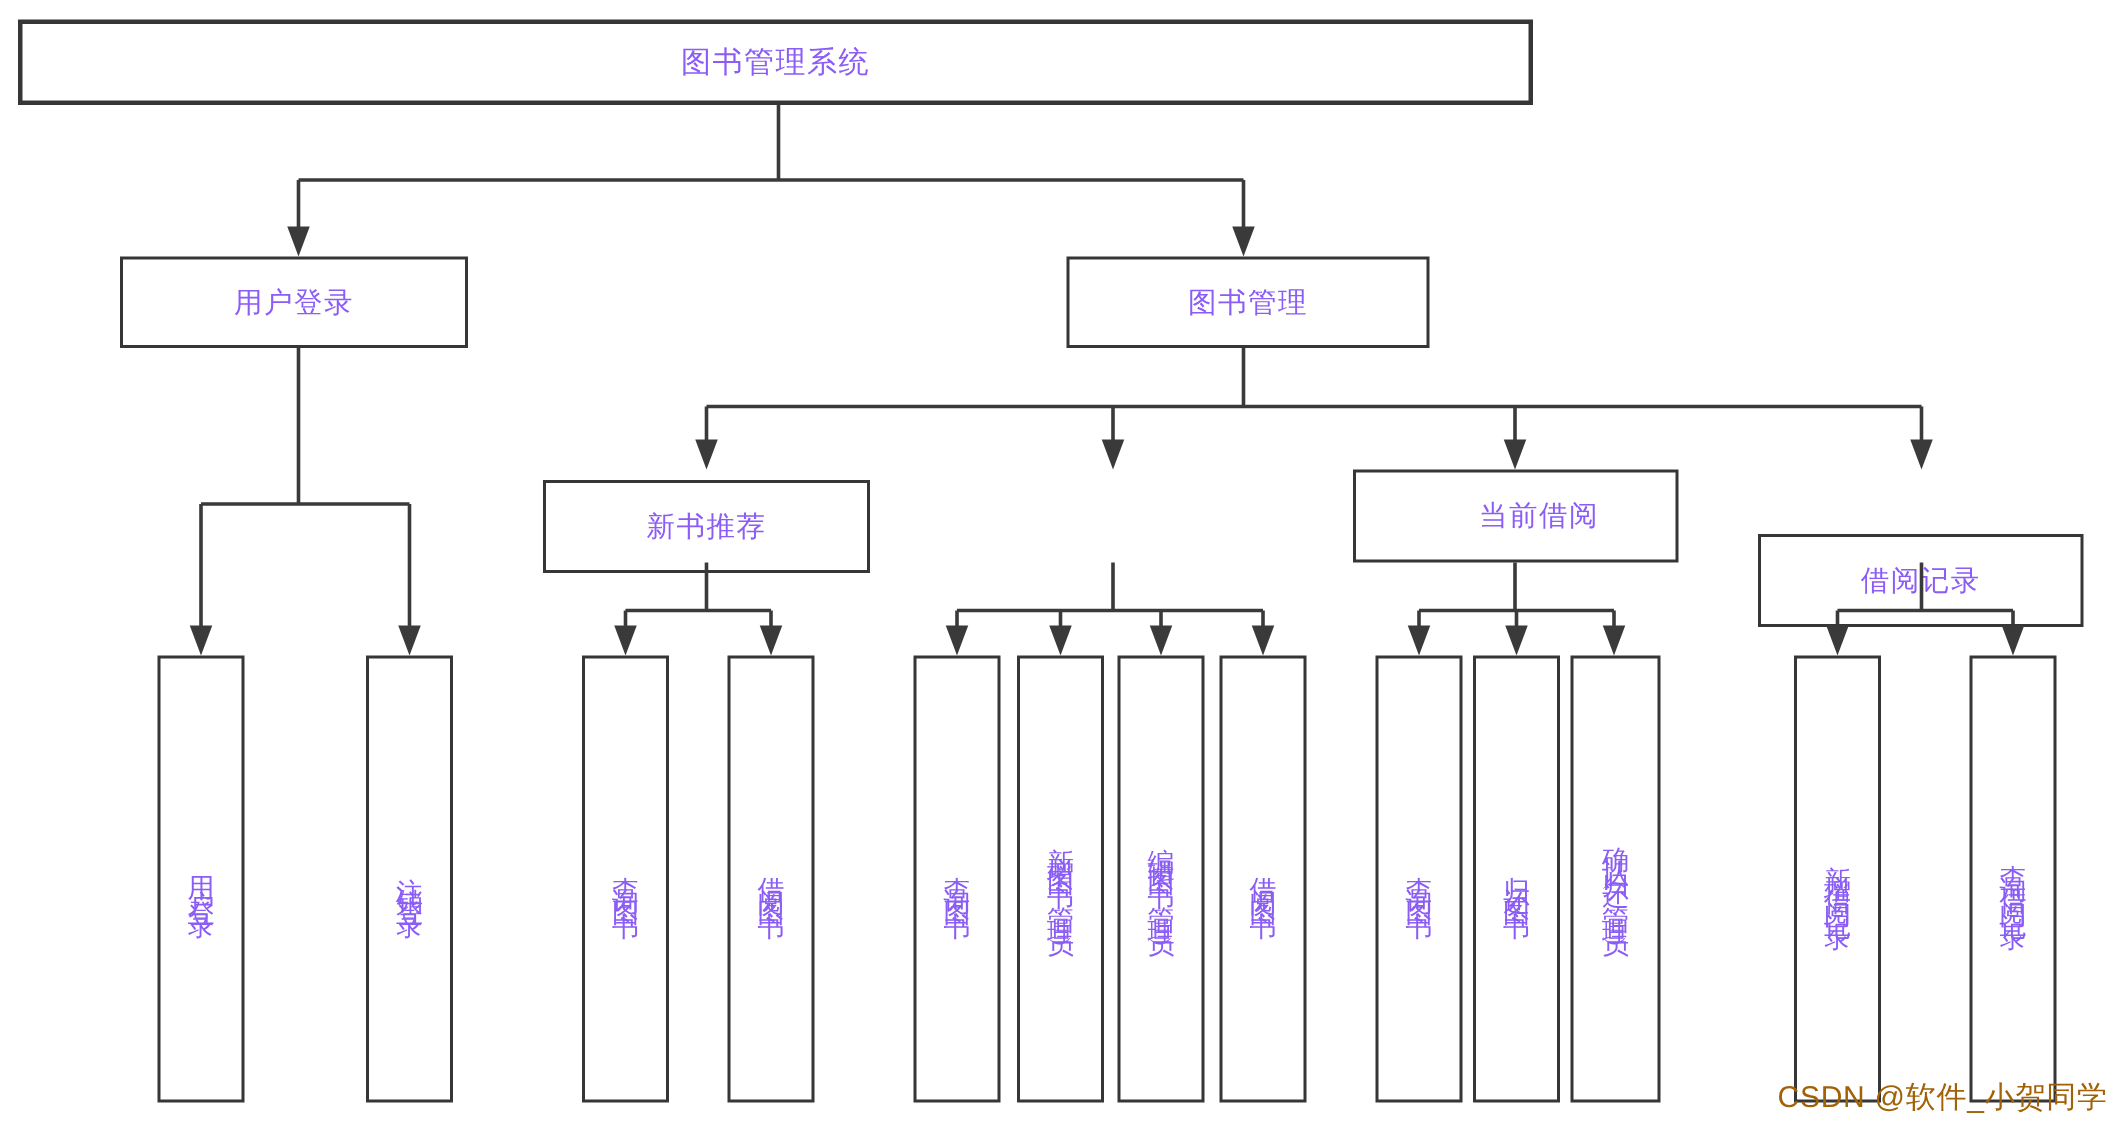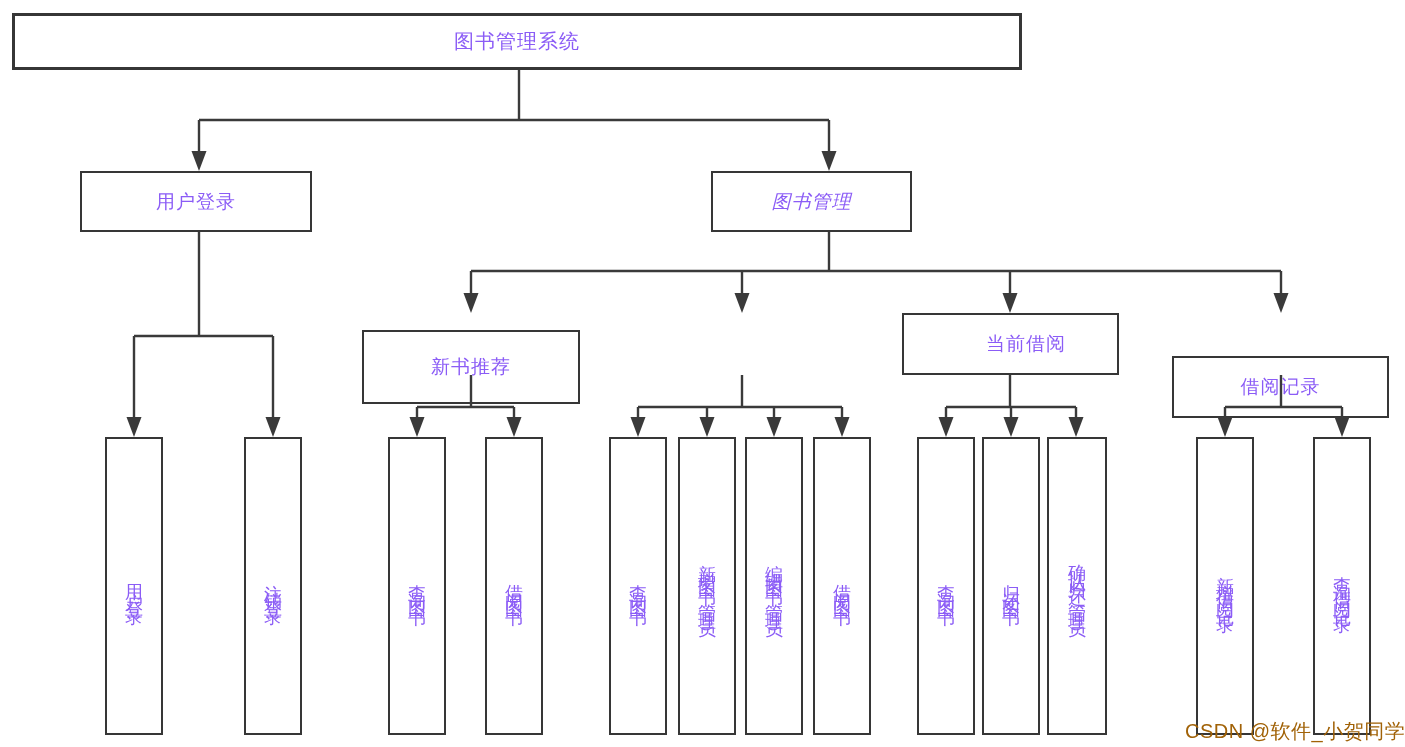--- a/index.html
+++ b/index.html
@@ -95,25 +95,25 @@
     <polygon points="1334.5,417 1349.5,417 1342,437"></polygon>
   </svg>
 
   <div class="box root" style="left:12px; top:13px; width:1010px; height:57px;">
     <span class="hlabel">图书管理系统</span>
   </div>
 
   <div class="box l2" style="left:80px; top:171px; width:232px; height:61px;">
     <span class="hlabel">用户登录</span>
   </div>
-  <div class="box l2" style="left:711px; top:171px; width:201px; height:61px;font-style:italic;">
+  <div class="box l2" style="left:711px; top:171px; width:242px; height:61px;">
     <span class="hlabel">图书管理</span>
   </div>
 
-  <div class="box l3" style="left:362px; top:330px; width:218px; height:74px;">
+  <div class="box l3" style="left:362px; top:320px; width:218px; height:62px;">
     <span class="hlabel">新书推荐</span>
   </div>
   <div class="box l3" style="left:902px; top:313px; width:217px; height:62px;padding-left:31px;">
     <span class="hlabel">当前借阅</span>
   </div>
   <div class="box l3" style="left:1172px; top:313px; width:217px; height:62px;margin-top:43px;">
     <span class="hlabel">借阅记录</span>
   </div>
 
   <div class="box leaf" style="left:105px;">

